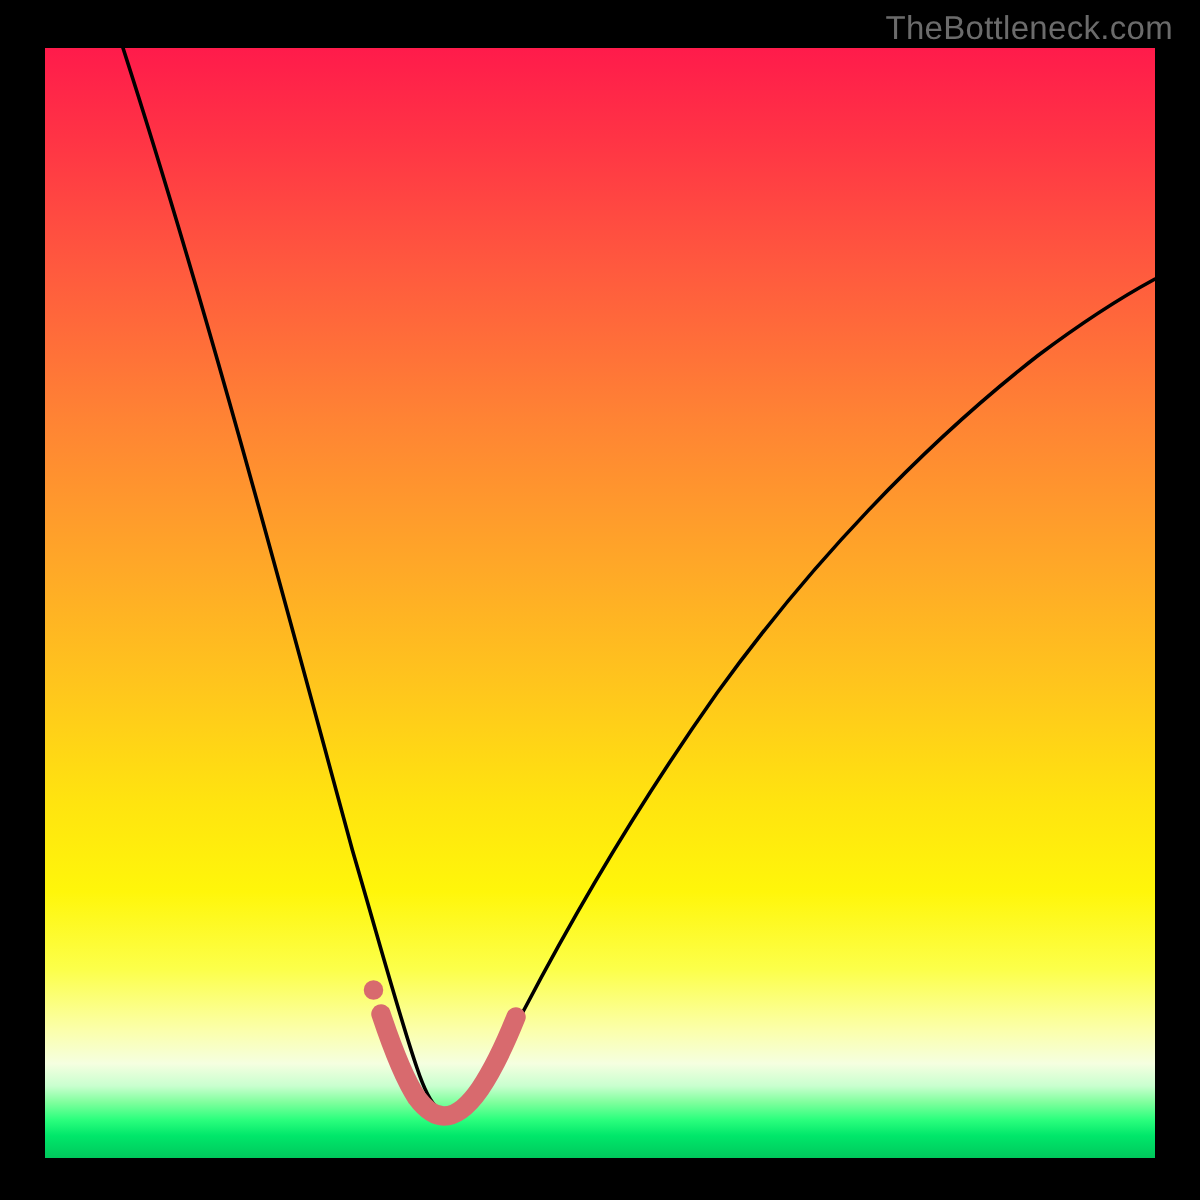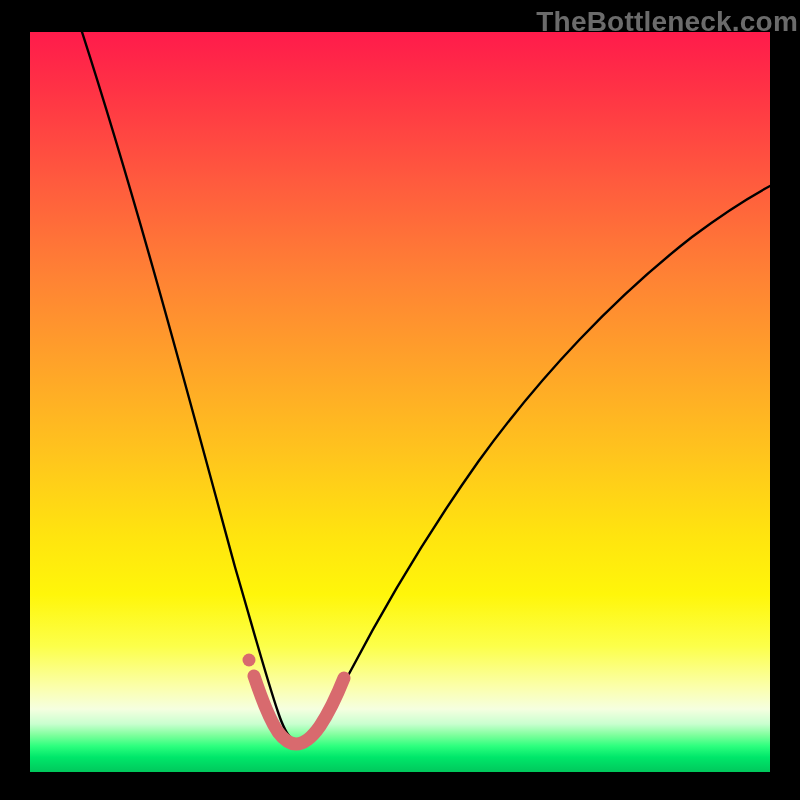--- a/index.html
+++ b/index.html
@@ -42,24 +42,24 @@
       #c9ffcf 93.5%,
       #7fff9d 95%,
       #2dff7e 96.5%,
       #00e76a 98%,
       #00c85c 100%
     );
   }
   .watermark {
     position: absolute;
     top: 6px;
-    right: 2px;
+    right: 18px;
     color: #6b6b6b;
-    font-size: 28px;
-    font-weight: 700;
+    font-size: 22px;
+    font-weight: 400;
     letter-spacing: 0.2px;
     user-select: none;
   }
   svg.curve {
     position: absolute;
     left: 0;
     top: 0;
     width: 740px;
     height: 740px;
   }

